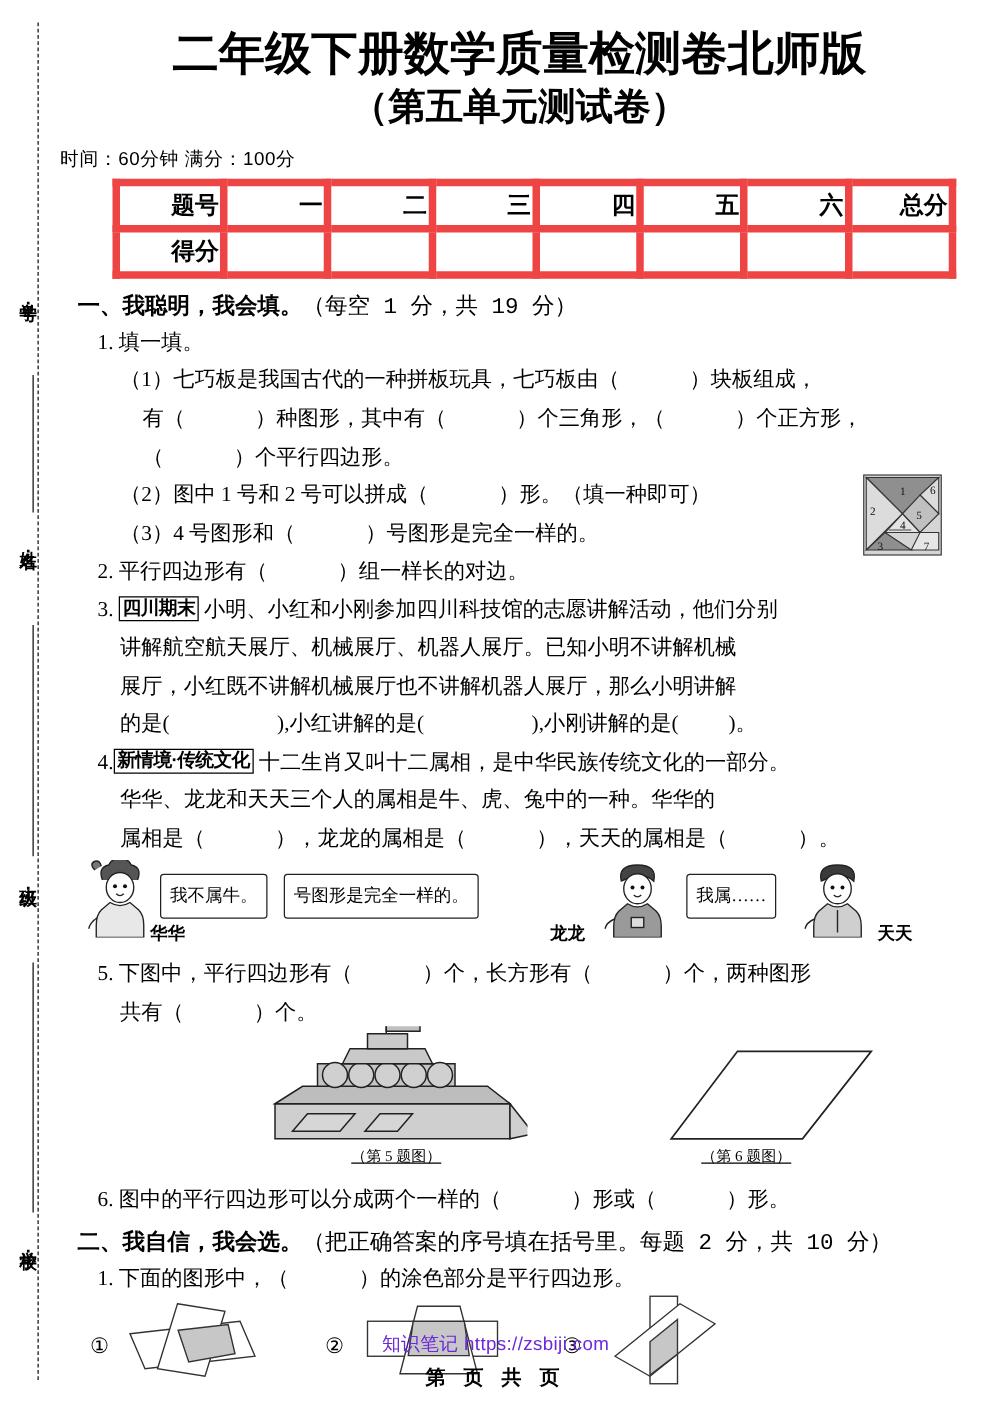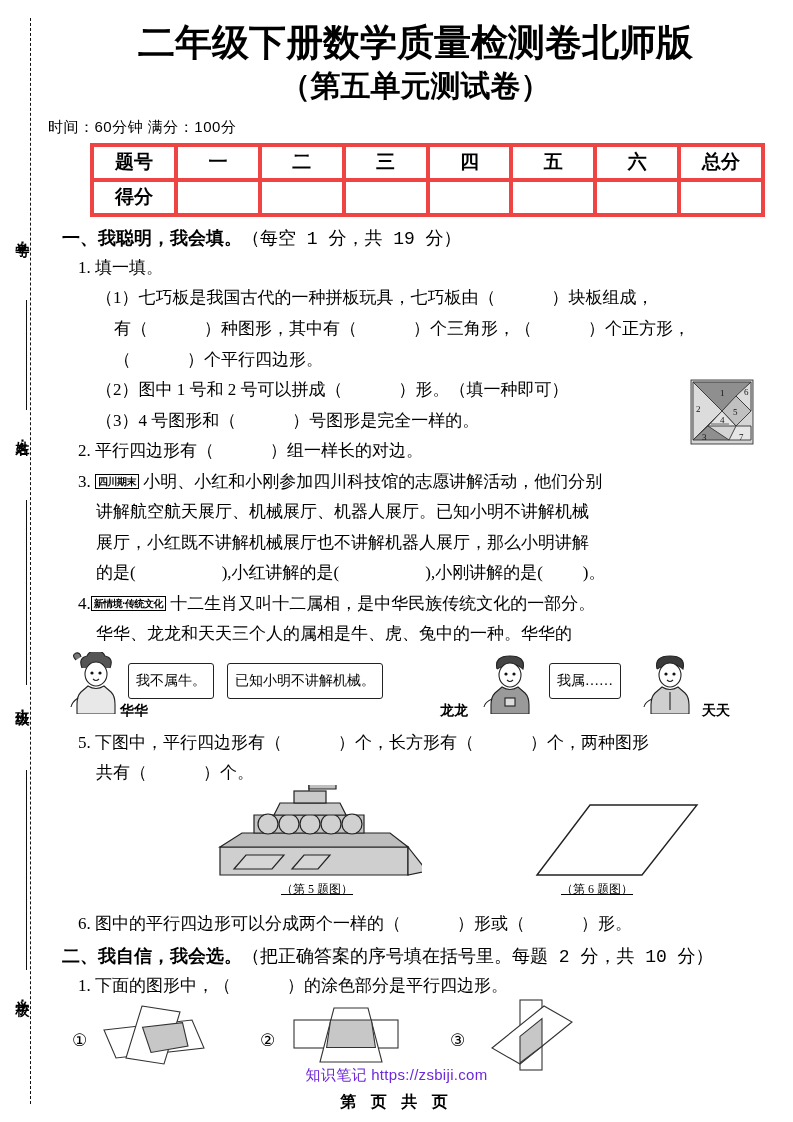--- a/index.html
+++ b/index.html
@@ -89,23 +89,23 @@
   }
 
   
   .score-wrap { padding: 0 18px 0 42px; margin-top: 6px; }
   table.score {
     border-collapse: collapse;
     width: 100%;
     table-layout: fixed;
   }
   table.score td {
-    border: 4px solid #ef4444;
+    border: 6px solid #ef4444;
     height: 29px;
-    text-align: center;
+    text-align: right;
     font-size: 19px;
     font-weight: bold;
     font-family: "Liberation Sans", "DejaVu Sans", sans-serif;
   }
   table.score td.hdr { width: 78px; }
 
   
   .body { padding: 0 14px 0 14px; margin-top: 9px; }
   .sec-head {
     font-size: 18px;
@@ -126,21 +126,21 @@
   .q.indent1 { padding-left: 16px; }
   .q.indent2 { padding-left: 34px; }
   .q.indent3 { padding-left: 52px; }
   .blank { display: inline-block; min-width: 56px; }
   .blank-sm { display: inline-block; min-width: 40px; }
   .blank-lg { display: inline-block; min-width: 86px; }
 
   .tag {
     display: inline-block;
     border: 1px solid #000;
-    font-size: 10px;
+    font-size: 15px;
     line-height: 1.1;
     padding: 1px 2px;
     font-family: "Liberation Sans", "DejaVu Sans", sans-serif;
     vertical-align: 2px;
     font-weight: bold;
     letter-spacing: -0.5px;
   }
 
   
   .tangram {
@@ -297,39 +297,42 @@
     <div class="q indent2">展厅，小红既不讲解机械展厅也不讲解机器人展厅，那么小明讲解</div>
     <div class="q indent2">
       <span>的是(</span><span class="blank-lg"></span><span>),小红讲解的是(</span><span class="blank-lg"></span><span>),小刚讲解的是(</span><span class="blank-sm"></span><span>)。</span>
     </div>
 
     <div class="q indent1">
       <span>4.</span><span class="tag">新情境·传统文化</span>
       <span>十二生肖又叫十二属相，是中华民族传统文化的一部分。</span>
     </div>
     <div class="q indent2">华华、龙龙和天天三个人的属相是牛、虎、兔中的一种。华华的</div>
+    <div class="q indent2">
+      <span>属相是（</span><span class="blank"></span><span>），龙龙的属相是（</span><span class="blank"></span><span>），天天的属相是（</span><span class="blank"></span><span>）。</span>
+    </div>
 
     <div class="scene">
 
       <svg class="person" style="left:6px;  top:0px;" width="56" height="62" viewBox="0 0 56 62">
         <g fill="none" stroke="#222" stroke-width="1.1">
           <path d="M14 16 q-4 -10 5 -12 q3 -6 9 -5 q6 -1 9 5 q9 2 5 12" fill="#555"></path>
           <path d="M8 8 q-5 -5 0 -7 q4 -1 5 4" fill="#777"></path>
           <ellipse cx="28" cy="22" rx="11" ry="12" fill="#fff"></ellipse>
           <circle cx="24" cy="21" r="1.6" fill="#111" stroke="none"></circle>
           <circle cx="32" cy="21" r="1.6" fill="#111" stroke="none"></circle>
           <path d="M25 27 q3 3 6 0"></path>
           <path d="M20 34 q8 5 16 0 l7 6 q4 4 4 12 l0 10 l-38 0 l0 -10 q0 -8 4 -12 z" fill="#e8e8e8"></path>
           <path d="M10 46 q-6 4 -7 9"></path>
         </g>
       </svg>
       <div class="bubble" style="left:66px; top:11px;">我不属牛。</div>
       <div class="pname" style="left:58px; top:50px;">华华</div>
 
-      <div class="bubble" style="left:165px; top:11px;">已知小明不讲解机械。</div>
+      <div class="bubble" style="left:165px; top:11px;">号图形是完全一样的。</div>
       <div class="pname" style="left:378px; top:50px;">龙龙</div>
 
       <svg class="person" style="left:420px; top:0px;" width="56" height="62" viewBox="0 0 56 62">
         <g fill="none" stroke="#222" stroke-width="1.1">
           <path d="M15 17 q-3 -13 13 -13 q16 0 13 13 q-5 -5 -13 -4 q-8 1 -13 4" fill="#444"></path>
           <ellipse cx="28" cy="23" rx="11" ry="12" fill="#fff"></ellipse>
           <circle cx="24" cy="22" r="1.6" fill="#111" stroke="none"></circle>
           <circle cx="32" cy="22" r="1.6" fill="#111" stroke="none"></circle>
           <path d="M25 28 q3 3 6 0"></path>
           <path d="M20 35 q8 5 16 0 l7 6 q4 4 4 12 l0 9 l-38 0 l0 -9 q0 -8 4 -12 z" fill="#9a9a9a"></path>

